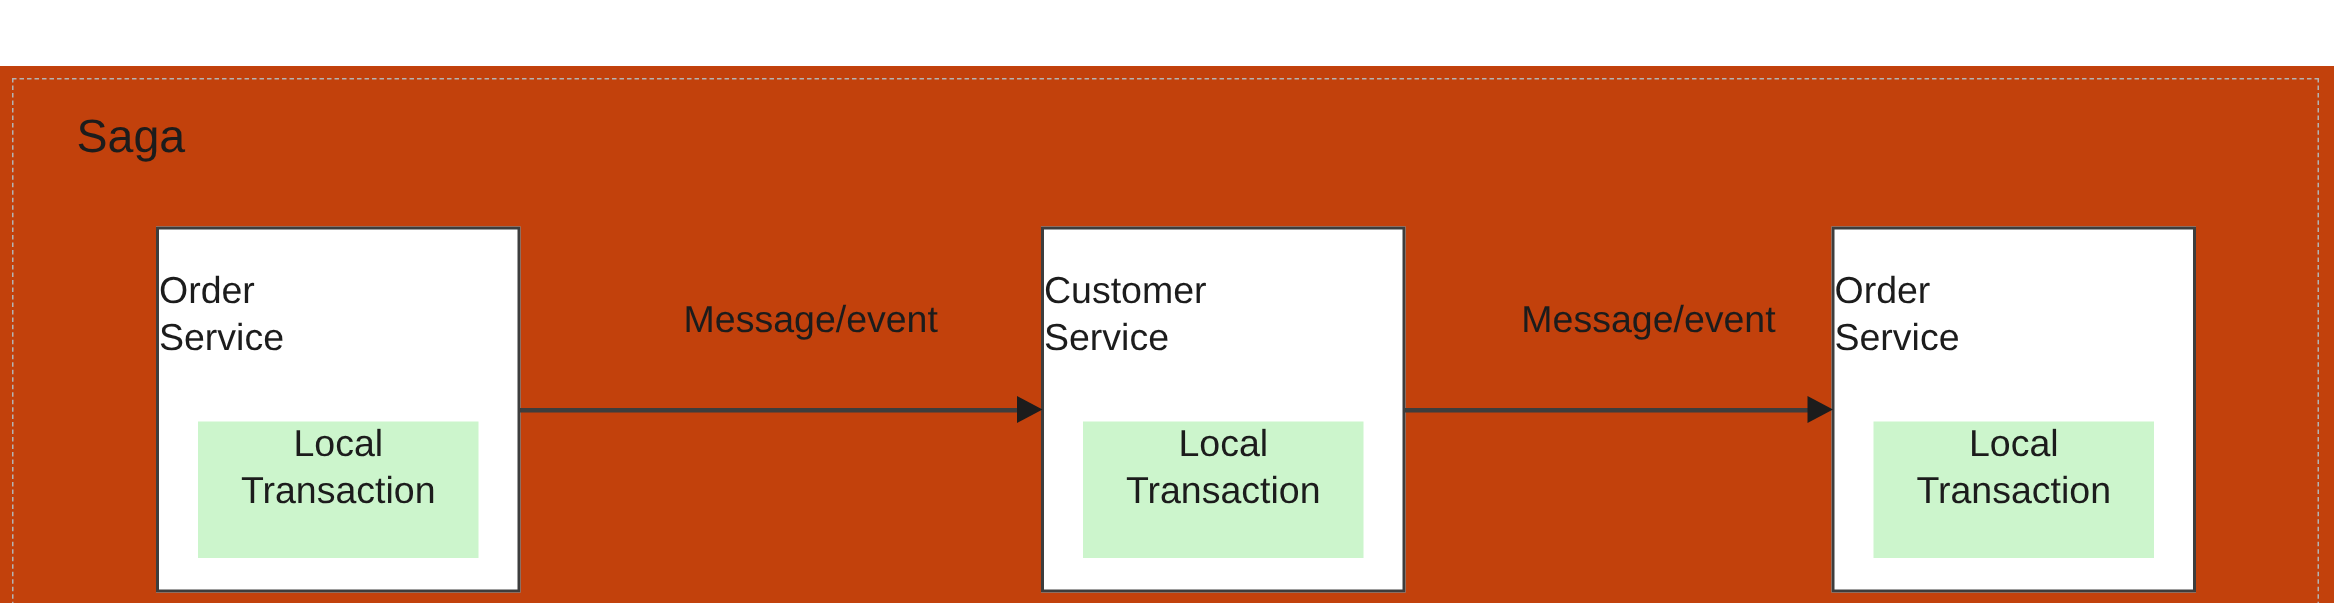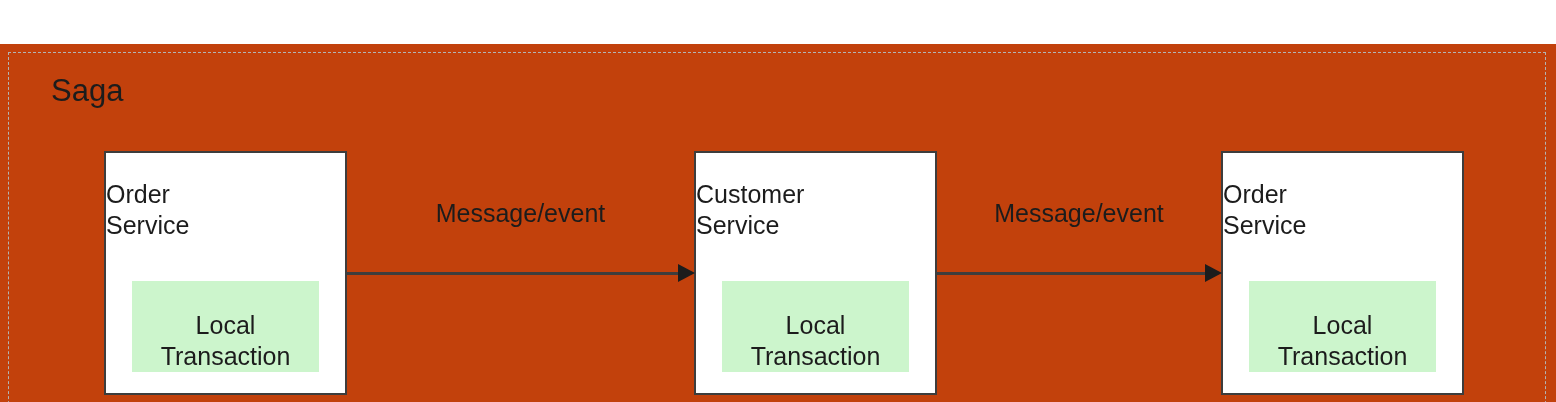--- a/index.html
+++ b/index.html
@@ -71,35 +71,36 @@
   }
 
   .local-transaction {
     position: absolute;
     left: 26px;
     right: 26px;
     top: 128px;
     height: 91px;
     background: #ccf5cc;
     display: flex;
-    align-items: flex-end;
+    align-items: flex-start;
     justify-content: center;
   }
   .local-transaction-label {
     text-align: center;
     font-size: 25px;
     line-height: 31px;
     color: #1c1c1c;
     white-space: pre-line;
   }
 
   
   .connector {
     position: absolute;
     height: 46px;
+    padding-left: 40px;
   }
   .connector.conn-1 { left: 337px; top: 198px; width: 349px; }
   .connector.conn-2 { left: 927px; top: 198px; width: 286px; }
 
   .connector-line {
     position: absolute;
     left: 0;
     top: 21px;
     height: 2.5px;
     background: #3d3d3d;

